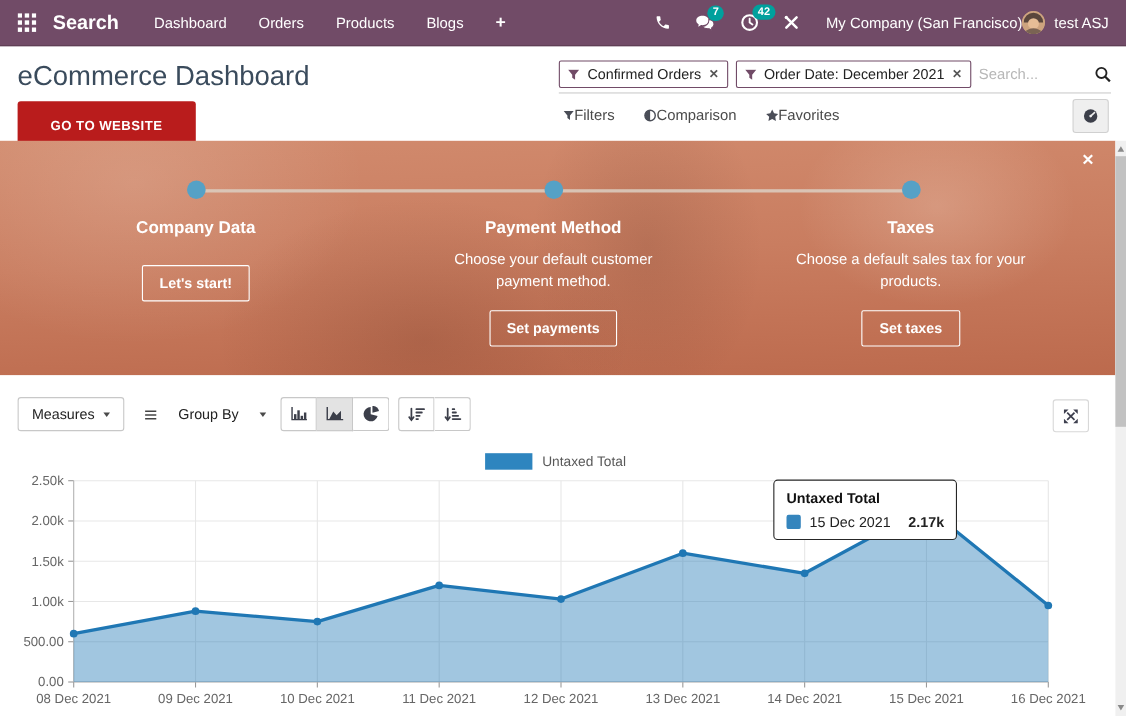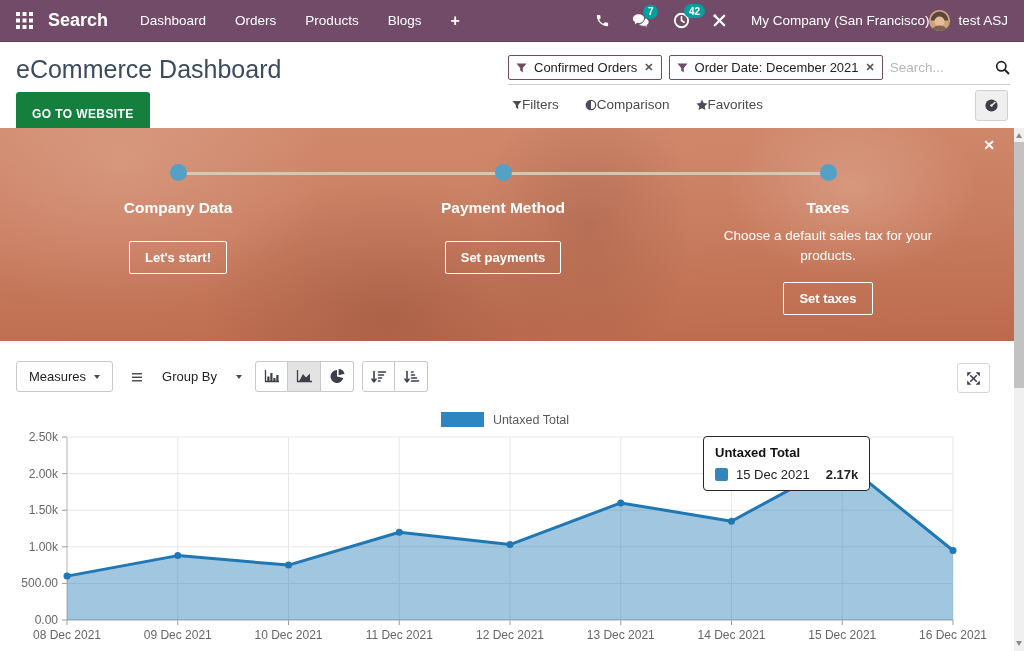--- a/index.html
+++ b/index.html
@@ -26,22 +26,22 @@
   
   .cp-title{position:absolute;left:16px;top:55px;font-size:25px;color:#3a4b5c}
   .searchbar{position:absolute;left:508px;right:14px;top:51px;height:34px;
     border-bottom:1px solid #ccc;display:flex;align-items:center}
   .facet{display:flex;align-items:center;border:1px solid #714B67;border-radius:2px;height:25px;
     padding:0 7px;margin-right:7px;background:#fff;cursor:pointer;white-space:nowrap}
   .facet-label{font-size:13px;color:#222;margin:0 7px}
   .facet-x{font-size:11px;color:#555;font-weight:700}
   .search-input{border:none;outline:none;flex:1;font-size:13.5px;color:#ef4444;min-width:30px;background:transparent}
   .search-input::placeholder{color:#b7b7b7}
-  .gtw-btn{position:absolute;left:16px;top:92px;height:43px;background:#15803d;color:#fff;
-    font-weight:700;font-size:12px;border:none;border-radius:3px;padding:0 16px;letter-spacing:.4px;
+  .gtw-btn{position:absolute;left:16px;top:92px;height:43px;background:#b91c1c;color:#fff;
+    font-weight:700;font-size:12px;border:none;border-radius:3px;padding:0 30px;letter-spacing:.4px;
     cursor:pointer;font-family:inherit}
   .filter-row{position:absolute;left:512px;top:97px;display:flex;align-items:center}
   .fbtn{display:flex;align-items:center;gap:0;font-size:13.5px;color:#4a4a4a;margin-right:26px;cursor:pointer}
   .switcher{position:absolute;right:16px;top:90px;width:33px;height:31px;border:1px solid #d0d0d0;
     background:#efefef;border-radius:3px;display:flex;align-items:center;justify-content:center;cursor:pointer}
   
   .banner{position:absolute;left:0;top:128px;right:10px;height:213px;color:#fff;overflow:hidden;
     background:
       radial-gradient(180px 130px at 84% 28%, rgba(255,236,222,.22), transparent 70%),
       radial-gradient(260px 180px at 38% 85%, rgba(92,42,26,.20), transparent 72%),
@@ -232,20 +232,21 @@
   <span class="dot dot2"></span>
   <span class="dot dot3"></span>
 
   <div class="steps">
     <div class="step">
       <h3>Company Data</h3>
       <button>Let's start!</button>
     </div>
     <div class="step">
       <h3>Payment Method</h3>
+      <p>Choose your default customer payment method.</p>
       <button>Set payments</button>
     </div>
     <div class="step">
       <h3>Taxes</h3>
       <p>Choose a default sales tax for your products.</p>
       <button>Set taxes</button>
     </div>
   </div>
 </div>
 

